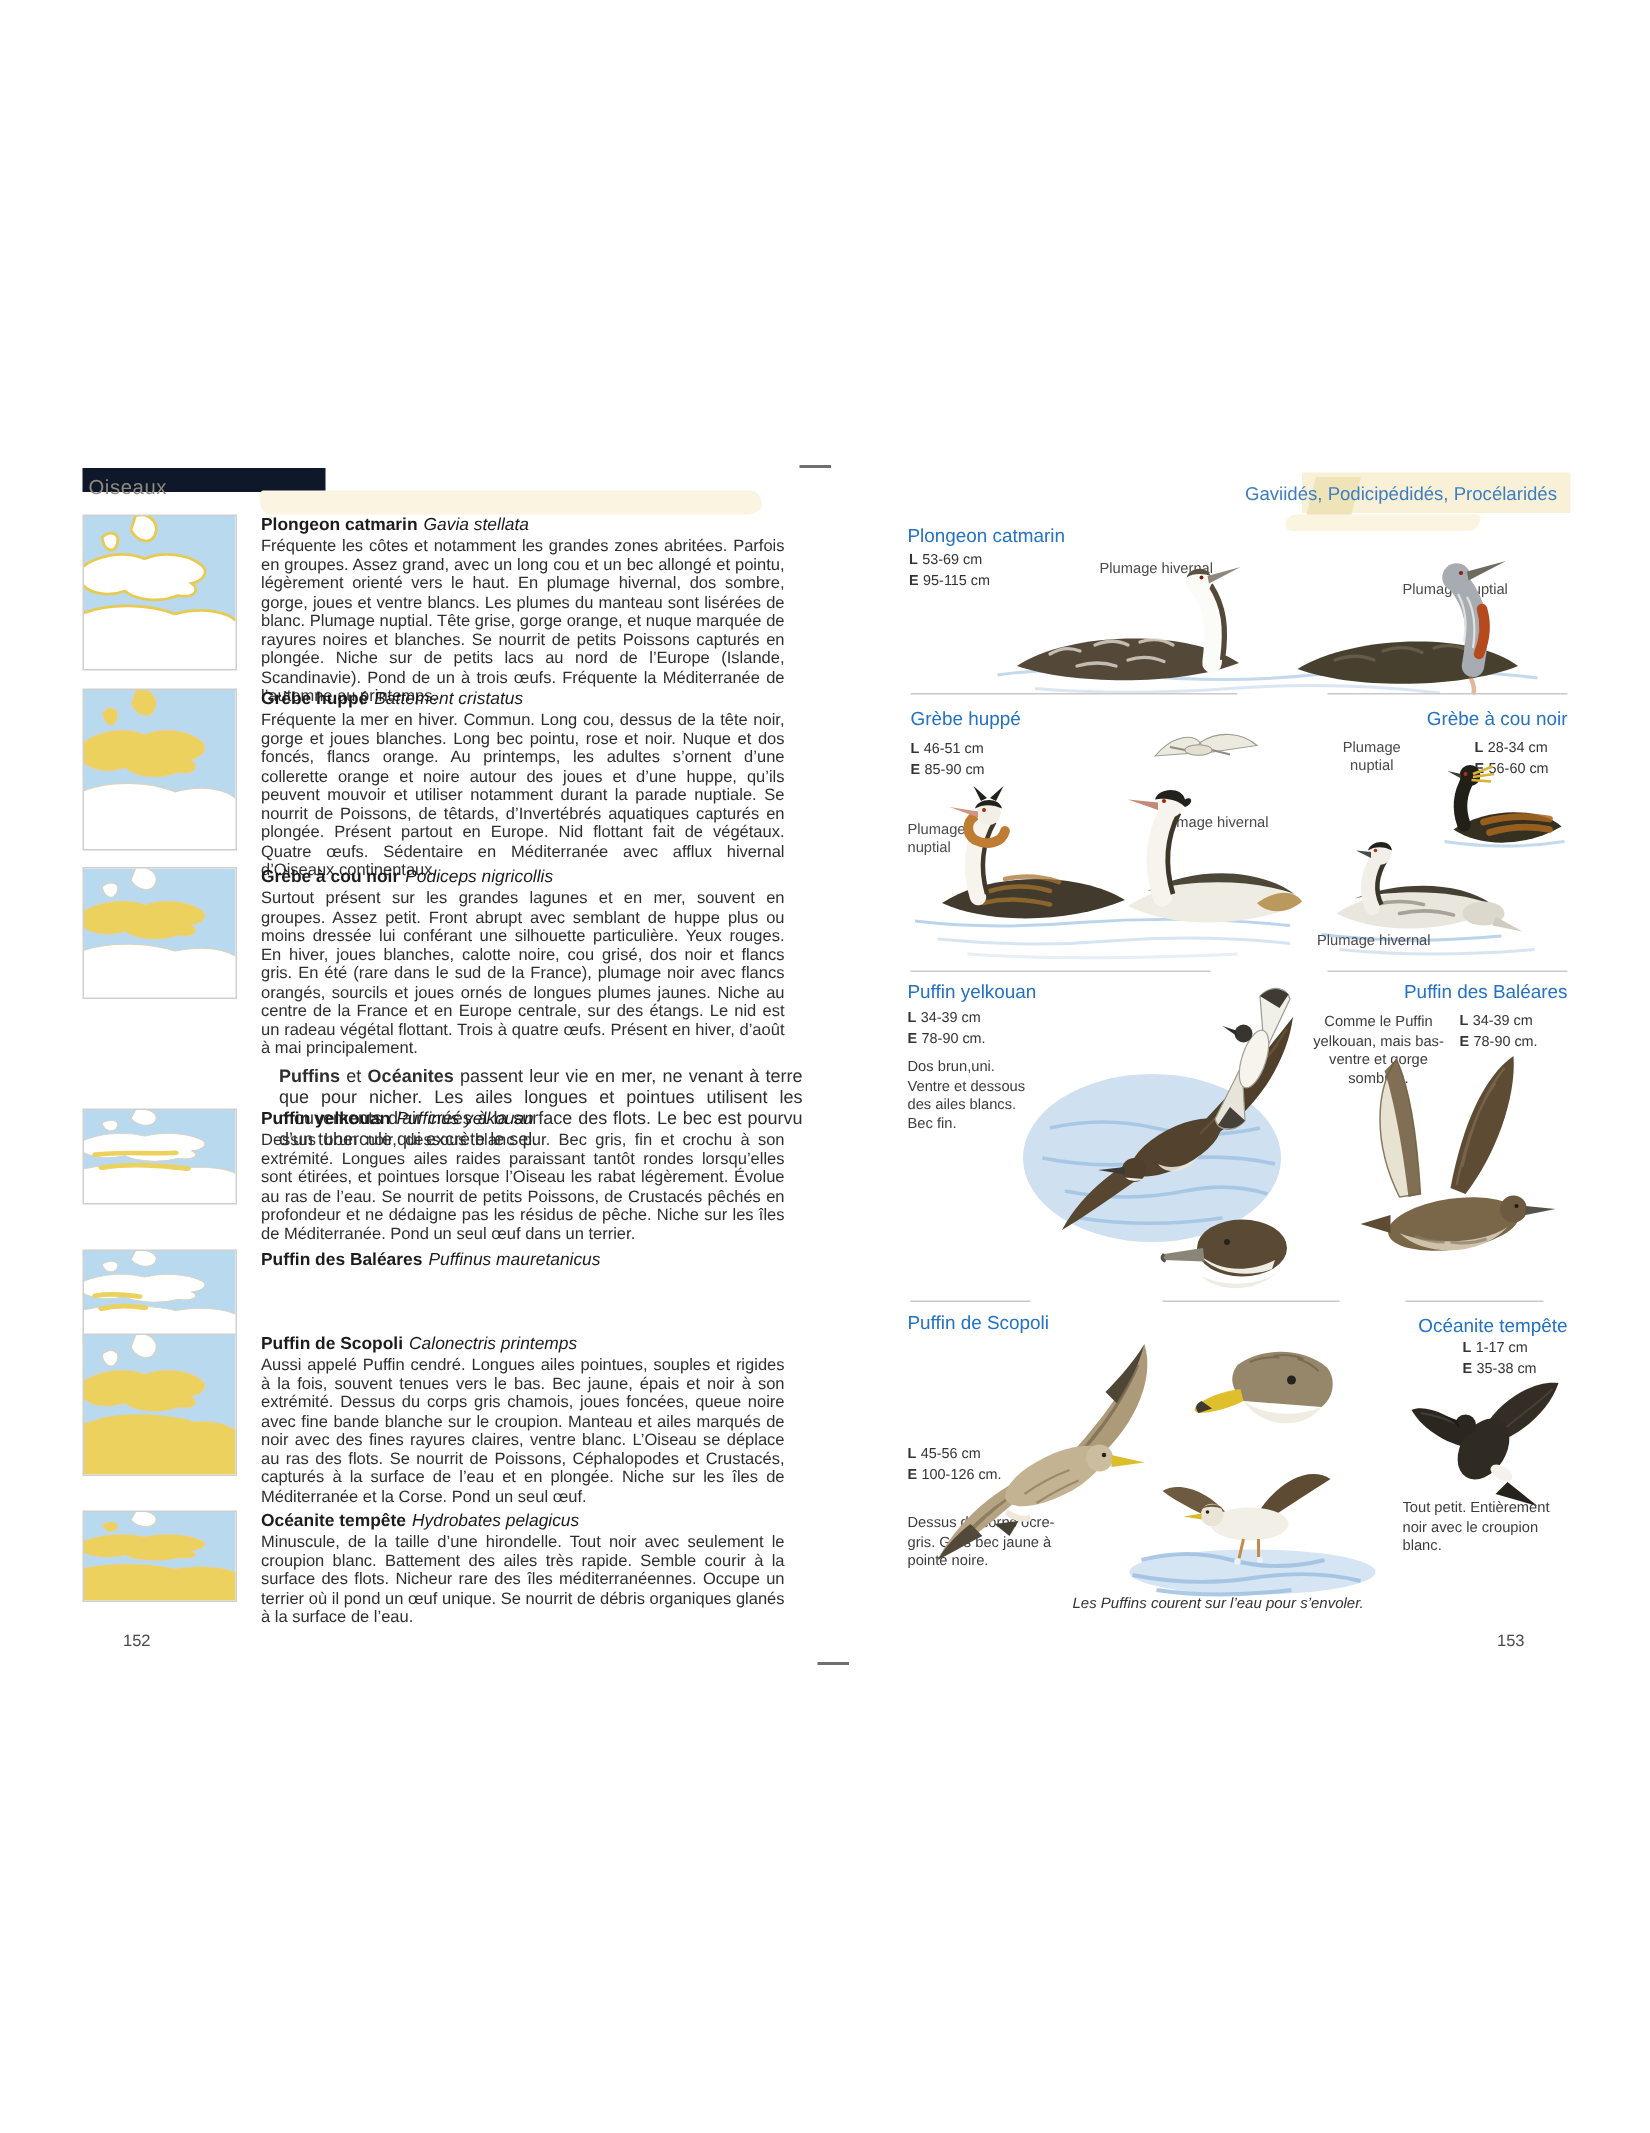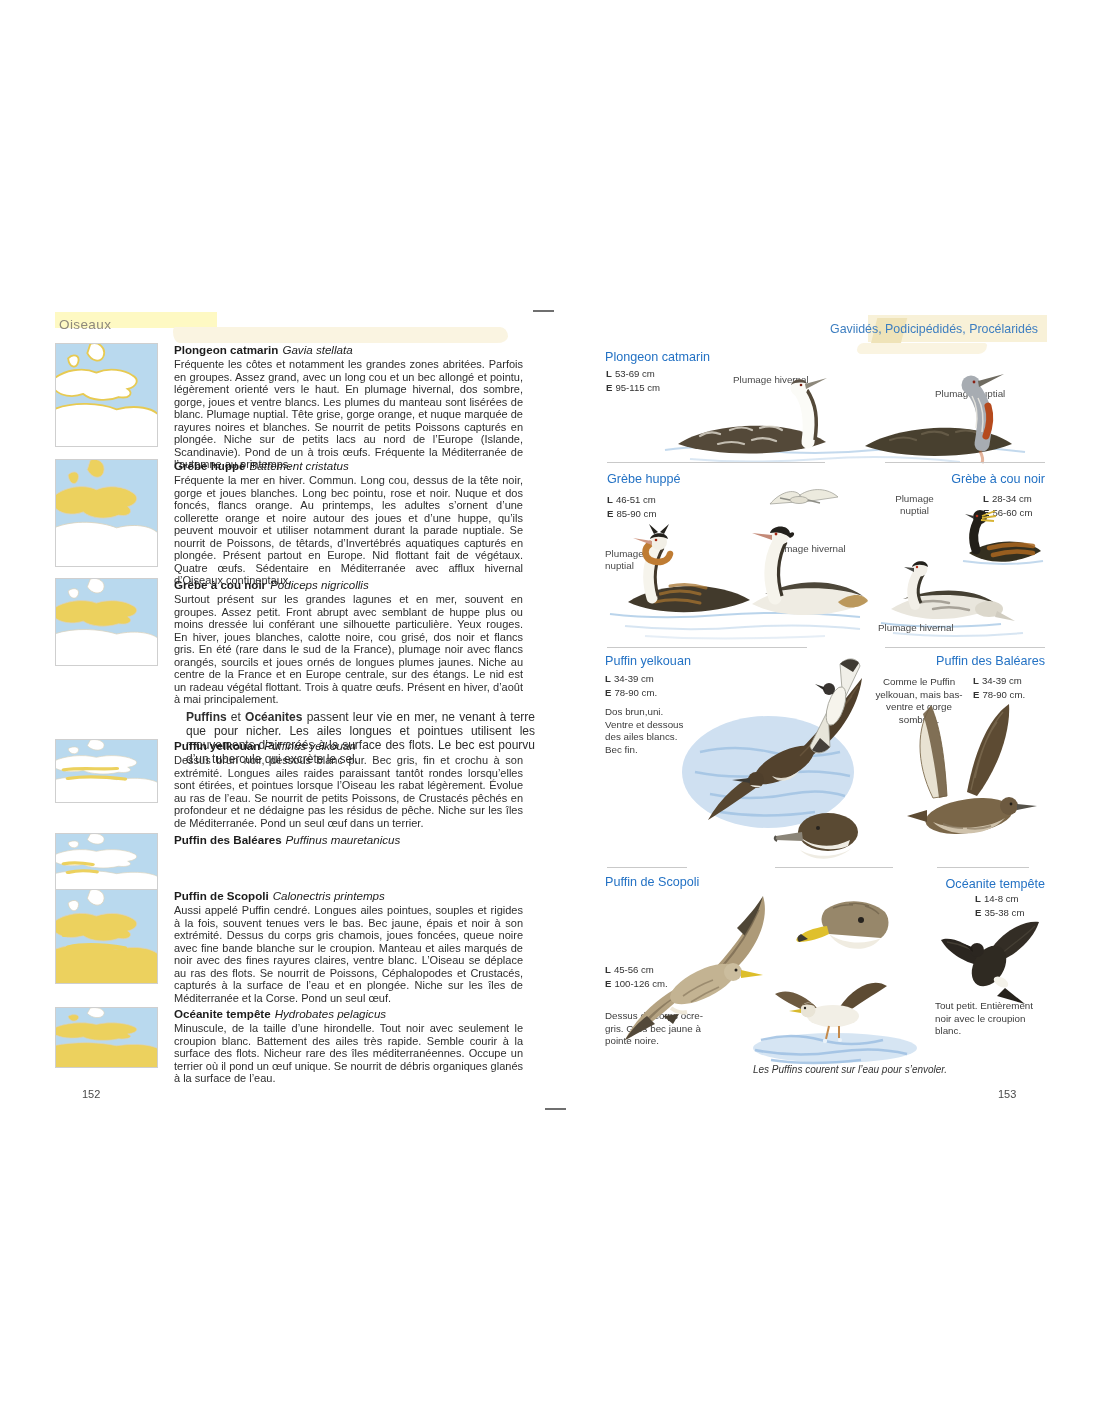--- a/index.html
+++ b/index.html
@@ -2,21 +2,21 @@
 <html><head>
 <meta charset="utf-8">
 <style>
   html,body{margin:0;padding:0}
   body{width:1100px;height:1422px;background:#ffffff;position:relative;
        font-family:"Liberation Sans",sans-serif;color:#2e2e2e;overflow:hidden}
   .crop{position:absolute;height:1.5px;background:#6f6f6f}
 
   
   #page-left{position:absolute;left:55px;top:310px;width:466px;height:810px}
-  .hdr-left{position:absolute;left:0;top:2px;width:162px;height:16px;background:#fef9c3}
+  .hdr-left{position:absolute;left:0;top:2px;width:162px;height:16px;background:#0f172a}
   .hdr-left span{position:absolute;left:4px;top:5px;font-size:13.5px;color:#8e897c;letter-spacing:.4px}
   .hdr-wash{position:absolute;left:118px;top:17px;width:335px;height:16px;background:#faf4e1;
             border-radius:3px 10px 14px 8px/6px 12px 8px 14px}
   .sp{position:absolute;left:0;display:flex}
   .map-wrap{width:101px;margin-right:16px;border:1px solid #cfcfcf;background:#fff;flex:none;overflow:hidden}
   .map{display:block;width:100%;height:100%}
   .map .sea{fill:#b9d9ee}
   .map .land{fill:#ffffff;stroke:#d9d2bc;stroke-width:.8}
   .map .fr,.map .frw{fill:none;stroke:#ecd15e;stroke-width:5;display:none;stroke-linecap:round}
   .map.v1 .land{stroke:#e7ca52;stroke-width:1.8}
@@ -44,21 +44,21 @@
                   border-radius:8px 3px 10px 5px}
   .rtitle{position:absolute;font-size:12.6px;color:#2472c4;white-space:nowrap}
   .rtitle.right{text-align:right}
   .meas{position:absolute;font-size:9.6px;color:#333;line-height:1.45;white-space:nowrap}
   .meas b{font-weight:bold}
   .meas .mv{margin-left:3px}
   .plab{position:absolute;font-size:9.8px;color:#4a4a4a;line-height:1.25}
   .note{position:absolute;font-size:9.8px;color:#3c3c3c;line-height:1.3}
   .note.center{text-align:center}
   .sep{position:absolute;height:1px;background:#c9c9c9}
-  .caption{position:absolute;font-style:italic;font-size:10px;color:#333;text-align:center}
+  .caption{position:absolute;font-style:italic;font-size:10px;color:#333;text-align:left}
   .illus{position:absolute}
 </style>
 </head>
 <body>
 
 <div class="crop" style="left:533px;top:310px;width:21px"></div>
 <div class="crop" style="left:545px;top:1108px;width:21px"></div>
 
 <div id="page-left">
   <div class="hdr-left">
@@ -393,21 +393,21 @@
     <path d="M198,127 L186,129 L198,131 Z" fill="#d8b92c"></path>
     <circle cx="202" cy="126" r="1.2" fill="#26231e"></circle>
     <path d="M226,144 L223,157 M236,144 L236,156" stroke="#c58a4a" stroke-width="2"></path>
     <circle cx="222" cy="159" r="2.2" fill="#eaf2f9"></circle>
     <circle cx="237" cy="158" r="2" fill="#eaf2f9"></circle>
   </svg>
   <div class="caption" style="left:130px;top:754px;width:270px">Les Puffins courent sur l’eau pour s’envoler.</div>
 
   <div class="rtitle right" style="right:2px;top:567px">Océanite tempête</div>
   <div class="meas" style="left:390px;top:582px">
-    <div><b>L</b><span class="mv">14-8 cm</span></div>
+    <div><b>L</b><span class="mv">1-17 cm</span></div>
     <div><b>E</b><span class="mv">35-38 cm</span></div>
   </div>
   <svg class="illus" style="left:352px;top:602px" width="108" height="98" viewBox="0 0 108 98">
     <path d="M52,40 C66,18 88,8 102,10 C96,28 78,44 60,50 Z" fill="#332d25"></path>
     <path d="M44,44 C30,30 12,24 4,28 C12,42 30,52 46,54 Z" fill="#2b2620"></path>
     <path d="M60,46 C72,34 86,26 98,14 M50,48 C38,38 24,32 10,30" stroke="#4a4338" stroke-width="1.3" fill="none" opacity=".8"></path>
     <ellipse cx="52" cy="54" rx="15" ry="22" transform="rotate(32 52 54)" fill="#2f2a22"></ellipse>
     <circle cx="40" cy="38" r="7" fill="#2b2620"></circle>
     <path d="M35,35 L27,32 L36,40 Z" fill="#201c17"></path>
     <ellipse cx="64" cy="70" rx="8" ry="4.5" transform="rotate(30 64 70)" fill="#f4f2ea"></ellipse>

